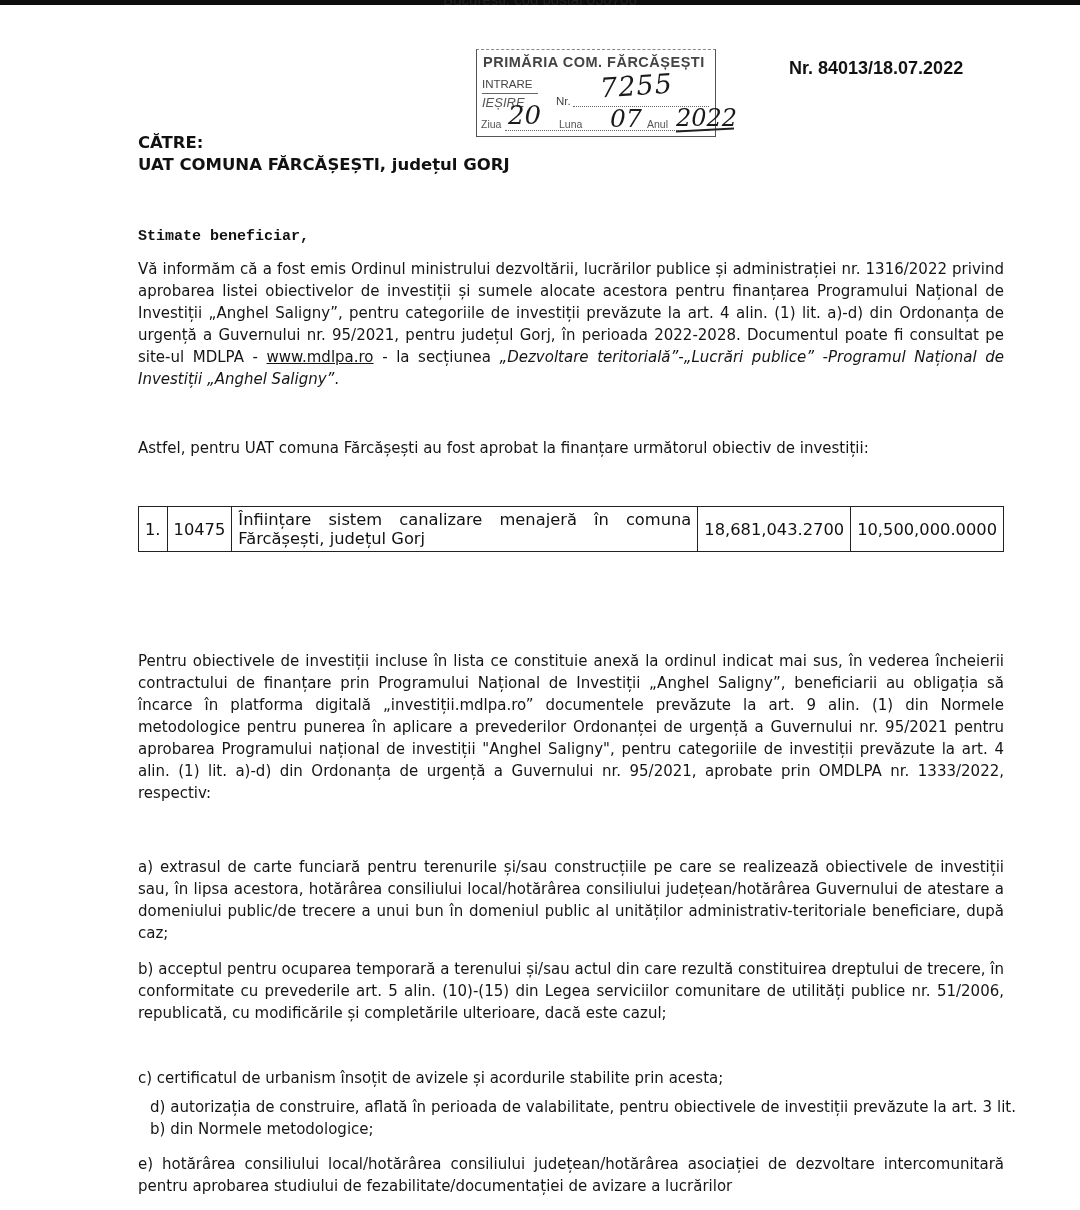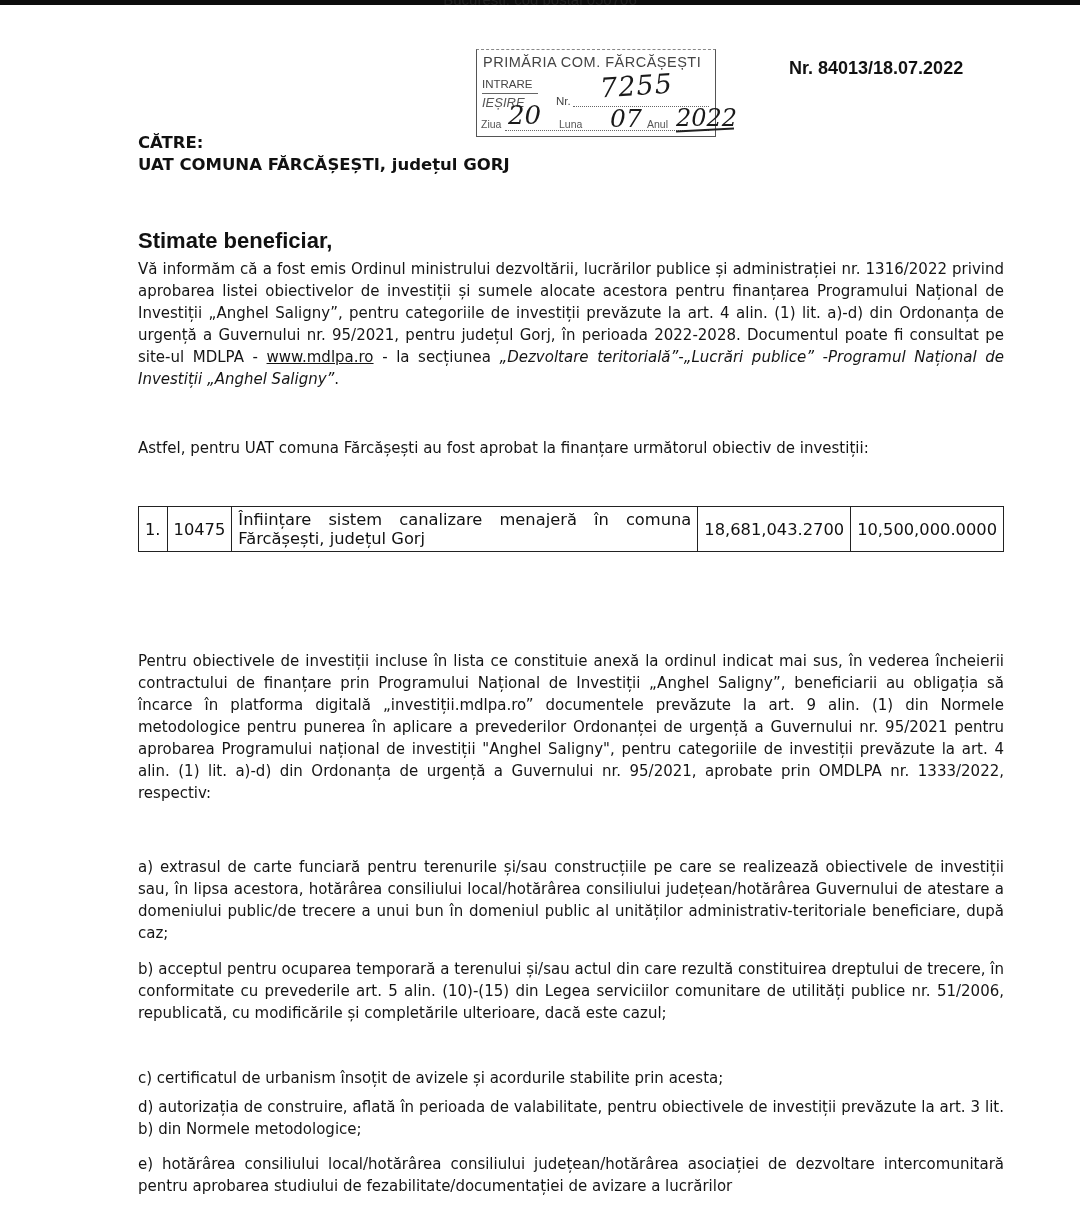--- a/index.html
+++ b/index.html
@@ -15,21 +15,21 @@
   .header-cut {
     position: absolute; left: 420px; top: -9px; width: 240px;
     font-family: "Liberation Sans", sans-serif; font-size: 15px; color: #222;
     text-align: center; white-space: nowrap; overflow: hidden; height: 14px;
   }
   .stamp {
     position: absolute; left: 476px; top: 49px; width: 238px; height: 86px;
     border: 1px solid #555; border-top: 1px dashed #888;
     font-family: "Liberation Sans", sans-serif; color: #333;
   }
-  .stamp .s-title { position: absolute; left: 6px; top: 4px; font-size: 14.5px; letter-spacing: 0.5px; color: #444; }
+  .stamp .s-title { position: absolute; left: 6px; top: 4px; font-size: 14.5px; letter-spacing: 0.5px; color: #444; font-weight: bold; }
   .stamp .s-intrare { position: absolute; left: 5px; top: 28px; font-size: 11.5px; color: #444; }
   .stamp .s-intrare-line { position: absolute; left: 5px; top: 43px; width: 56px; border-top: 1px solid #666; }
   .stamp .s-iesire { position: absolute; left: 5px; top: 45px; font-size: 13px; color: #555; font-style: italic; }
   .stamp .s-nr { position: absolute; left: 79px; top: 45px; font-size: 11.5px; color: #444; }
   .stamp .s-dots1 { position: absolute; left: 96px; top: 56px; width: 136px; border-top: 1px dotted #666; }
   .stamp .s-ziua { position: absolute; left: 4px; top: 68px; font-size: 10.5px; color: #555; }
   .stamp .s-luna { position: absolute; left: 82px; top: 68px; font-size: 10.5px; color: #555; }
   .stamp .s-anul { position: absolute; left: 170px; top: 68px; font-size: 10.5px; color: #555; }
   .stamp .s-dots2 { position: absolute; left: 28px; top: 80px; width: 204px; border-top: 1px dotted #666; }
   .hand {
@@ -47,34 +47,34 @@
     font-family: "Liberation Sans", sans-serif; font-weight: bold; font-size: 18px;
   }
   .to-label, .to-name {
     position: absolute; left: 138px; font-family: "DejaVu Sans", sans-serif;
     font-weight: bold; font-size: 16.5px;
   }
   .to-label { top: 133px; }
   .to-name { top: 155px; }
   .salutation {
     position: absolute; left: 138px; top: 228px;
-    font-family: Liberation Sans, sans-serif; font-weight: bold; font-size: 22px;
+    font-family: Liberation Mono, monospace; font-weight: bold; font-size: 15px;
   }
   .para {
     position: absolute; left: 138px; width: 866px;
     font-family: "DejaVu Sans", sans-serif; font-size: 15px; line-height: 22px;
     text-align: justify; color: #151515;
   }
   .p1 { top: 258px; }
   .p2 { top: 437px; }
   .p3 { top: 650px; }
   .pa { top: 856px; }
   .pb { top: 958px; }
   .pc { top: 1067px; }
-  .pd { top: 1096px; }
+  .pd { top: 1096px; margin-left: 12px; }
   .pe { top: 1153px; }
   .link { text-decoration: underline; }
   .it { font-style: italic; }
 
   table.inv {
     position: absolute; left: 138px; top: 506px; width: 866px;
     border-collapse: collapse; font-family: "DejaVu Sans", sans-serif; color: #111;
   }
   table.inv td, table.inv th {
     border: 1.5px solid #222; padding: 0 6px; font-size: 16.3px;

